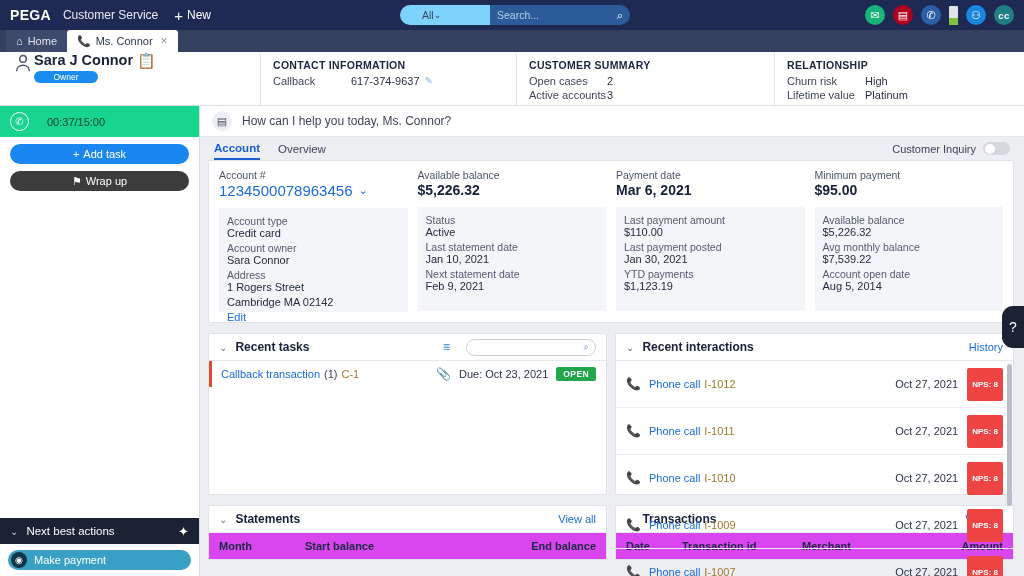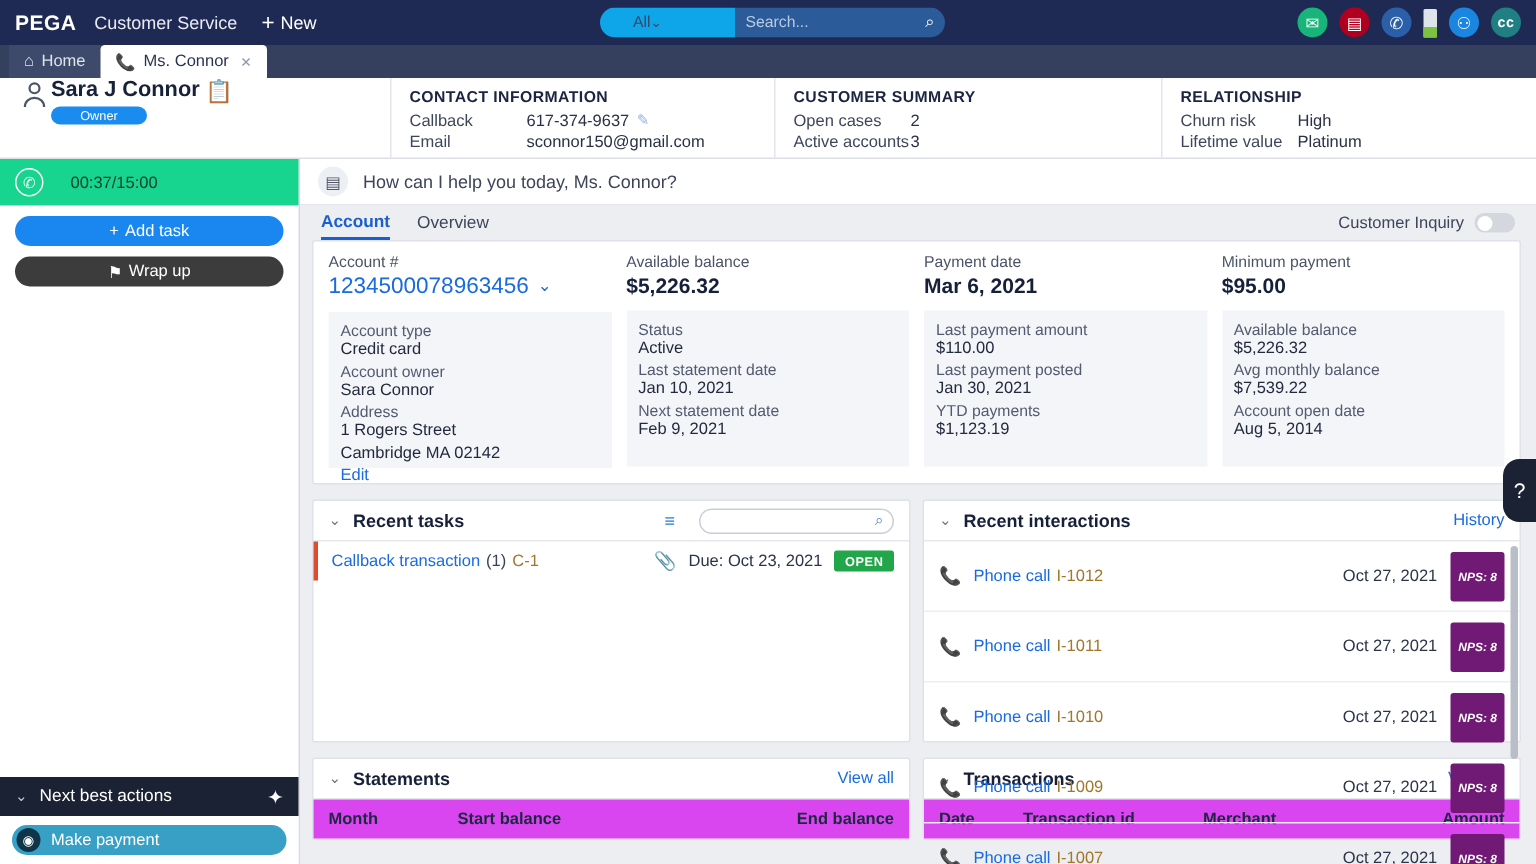--- a/index.html
+++ b/index.html
@@ -22,21 +22,21 @@
   .appname { color: #e8eaf2; font-size: 12px; margin-left: 12px; }
   .newbtn { color: #fff; font-size: 12px; margin-left: 16px; display: flex; align-items: center; gap: 4px; cursor: pointer; }
   .plus { font-size: 15px; line-height: 1; font-weight: 500; }
 
   .searchwrap {
     position: absolute; left: 400px; top: 5px;
     width: 230px; height: 20px;
     display: flex; border-radius: 10px; overflow: hidden;
   }
   .search-scope {
-    width: 90px; background: #0ea5e9; color: #3b4667;
+    width: 90px; background: #7dd3fc; color: #3b4667;
     font-size: 10.5px; display: flex; align-items: center;
     padding: 0 22px; 
   }
   .chev { font-size: 9px; color: #5a6versions; }
   .search-field {
     flex: 1; background: #2c5b99; display: flex; align-items: center;
     justify-content: space-between; padding: 0 7px;
     color: #b9cbe2; font-size: 10.5px;
   }
   .search-field .mag { color: #fff; font-size: 11px; }
@@ -149,21 +149,21 @@
   .task-right { margin-left: auto; display: flex; align-items: center; gap: 8px; }
   .clip2 { color: #6fa3de; font-size: 12px; }
   .due { color: #2b3448; font-size: 11px; }
   .open-badge { background: #21a74a; color: #fff; font-size: 8.5px; font-weight: bold; padding: 2px 7px; border-radius: 2px; letter-spacing: .4px; }
 
   .int-row { display: flex; align-items: center; padding: 6.5px 10px; border-bottom: 1px solid #eceef2; font-size: 11px; position: relative; }
   .int-ic { color: #161d2e; font-size: 12px; margin-right: 8px; }
   .int-link { color: #1a6ae0; cursor: pointer; }
   .int-id { color: #a3762a; margin-left: 4px; }
   .int-date { margin-left: auto; color: #2b3448; margin-right: 9px; }
-  .nps { background: #701a75; color: #fff; font-size: 8px; font-weight: bold; padding: 12px 5px; border-radius: 2px; font-style: italic; }
+  .nps { background: #ef4444; color: #fff; font-size: 8px; font-weight: bold; padding: 12px 5px; border-radius: 2px; }
   .vscroll { position: absolute; right: 1px; top: 30px; width: 5px; height: 142px; background: #b9bdc7; border-radius: 3px; }
 
   .th-row { display: flex; background: #d946ef; padding: 7px 10px; font-size: 11px; font-weight: bold; color: #1d2740; }
 
   
   .help {
     position: absolute; right: 0; top: 200px;
     width: 22px; height: 42px; background: #1b2233;
     border-radius: 11px 0 0 11px; color: #fff;
     display: flex; align-items: center; justify-content: center;
@@ -226,24 +226,20 @@
     </div>
     <span class="clipboard">📋</span>
   </div>
 
   <div class="ch-col c1">
     <div class="ch-title">CONTACT INFORMATION</div>
     <div class="ch-row">
       <span class="ch-k">Callback</span>
       <span class="ch-v">617-374-9637</span>
       <span class="pencil">✎</span>
-    </div>
-    <div class="ch-row">
-      <span class="ch-k">Email</span>
-      <span class="ch-v">sconnor150@gmail.com</span>
     </div>
   </div>
 
   <div class="ch-col c2">
     <div class="ch-title">CUSTOMER SUMMARY</div>
     <div class="ch-row">
       <span class="ch-k">Open cases</span>
       <span class="ch-v">2</span>
     </div>
     <div class="ch-row">

